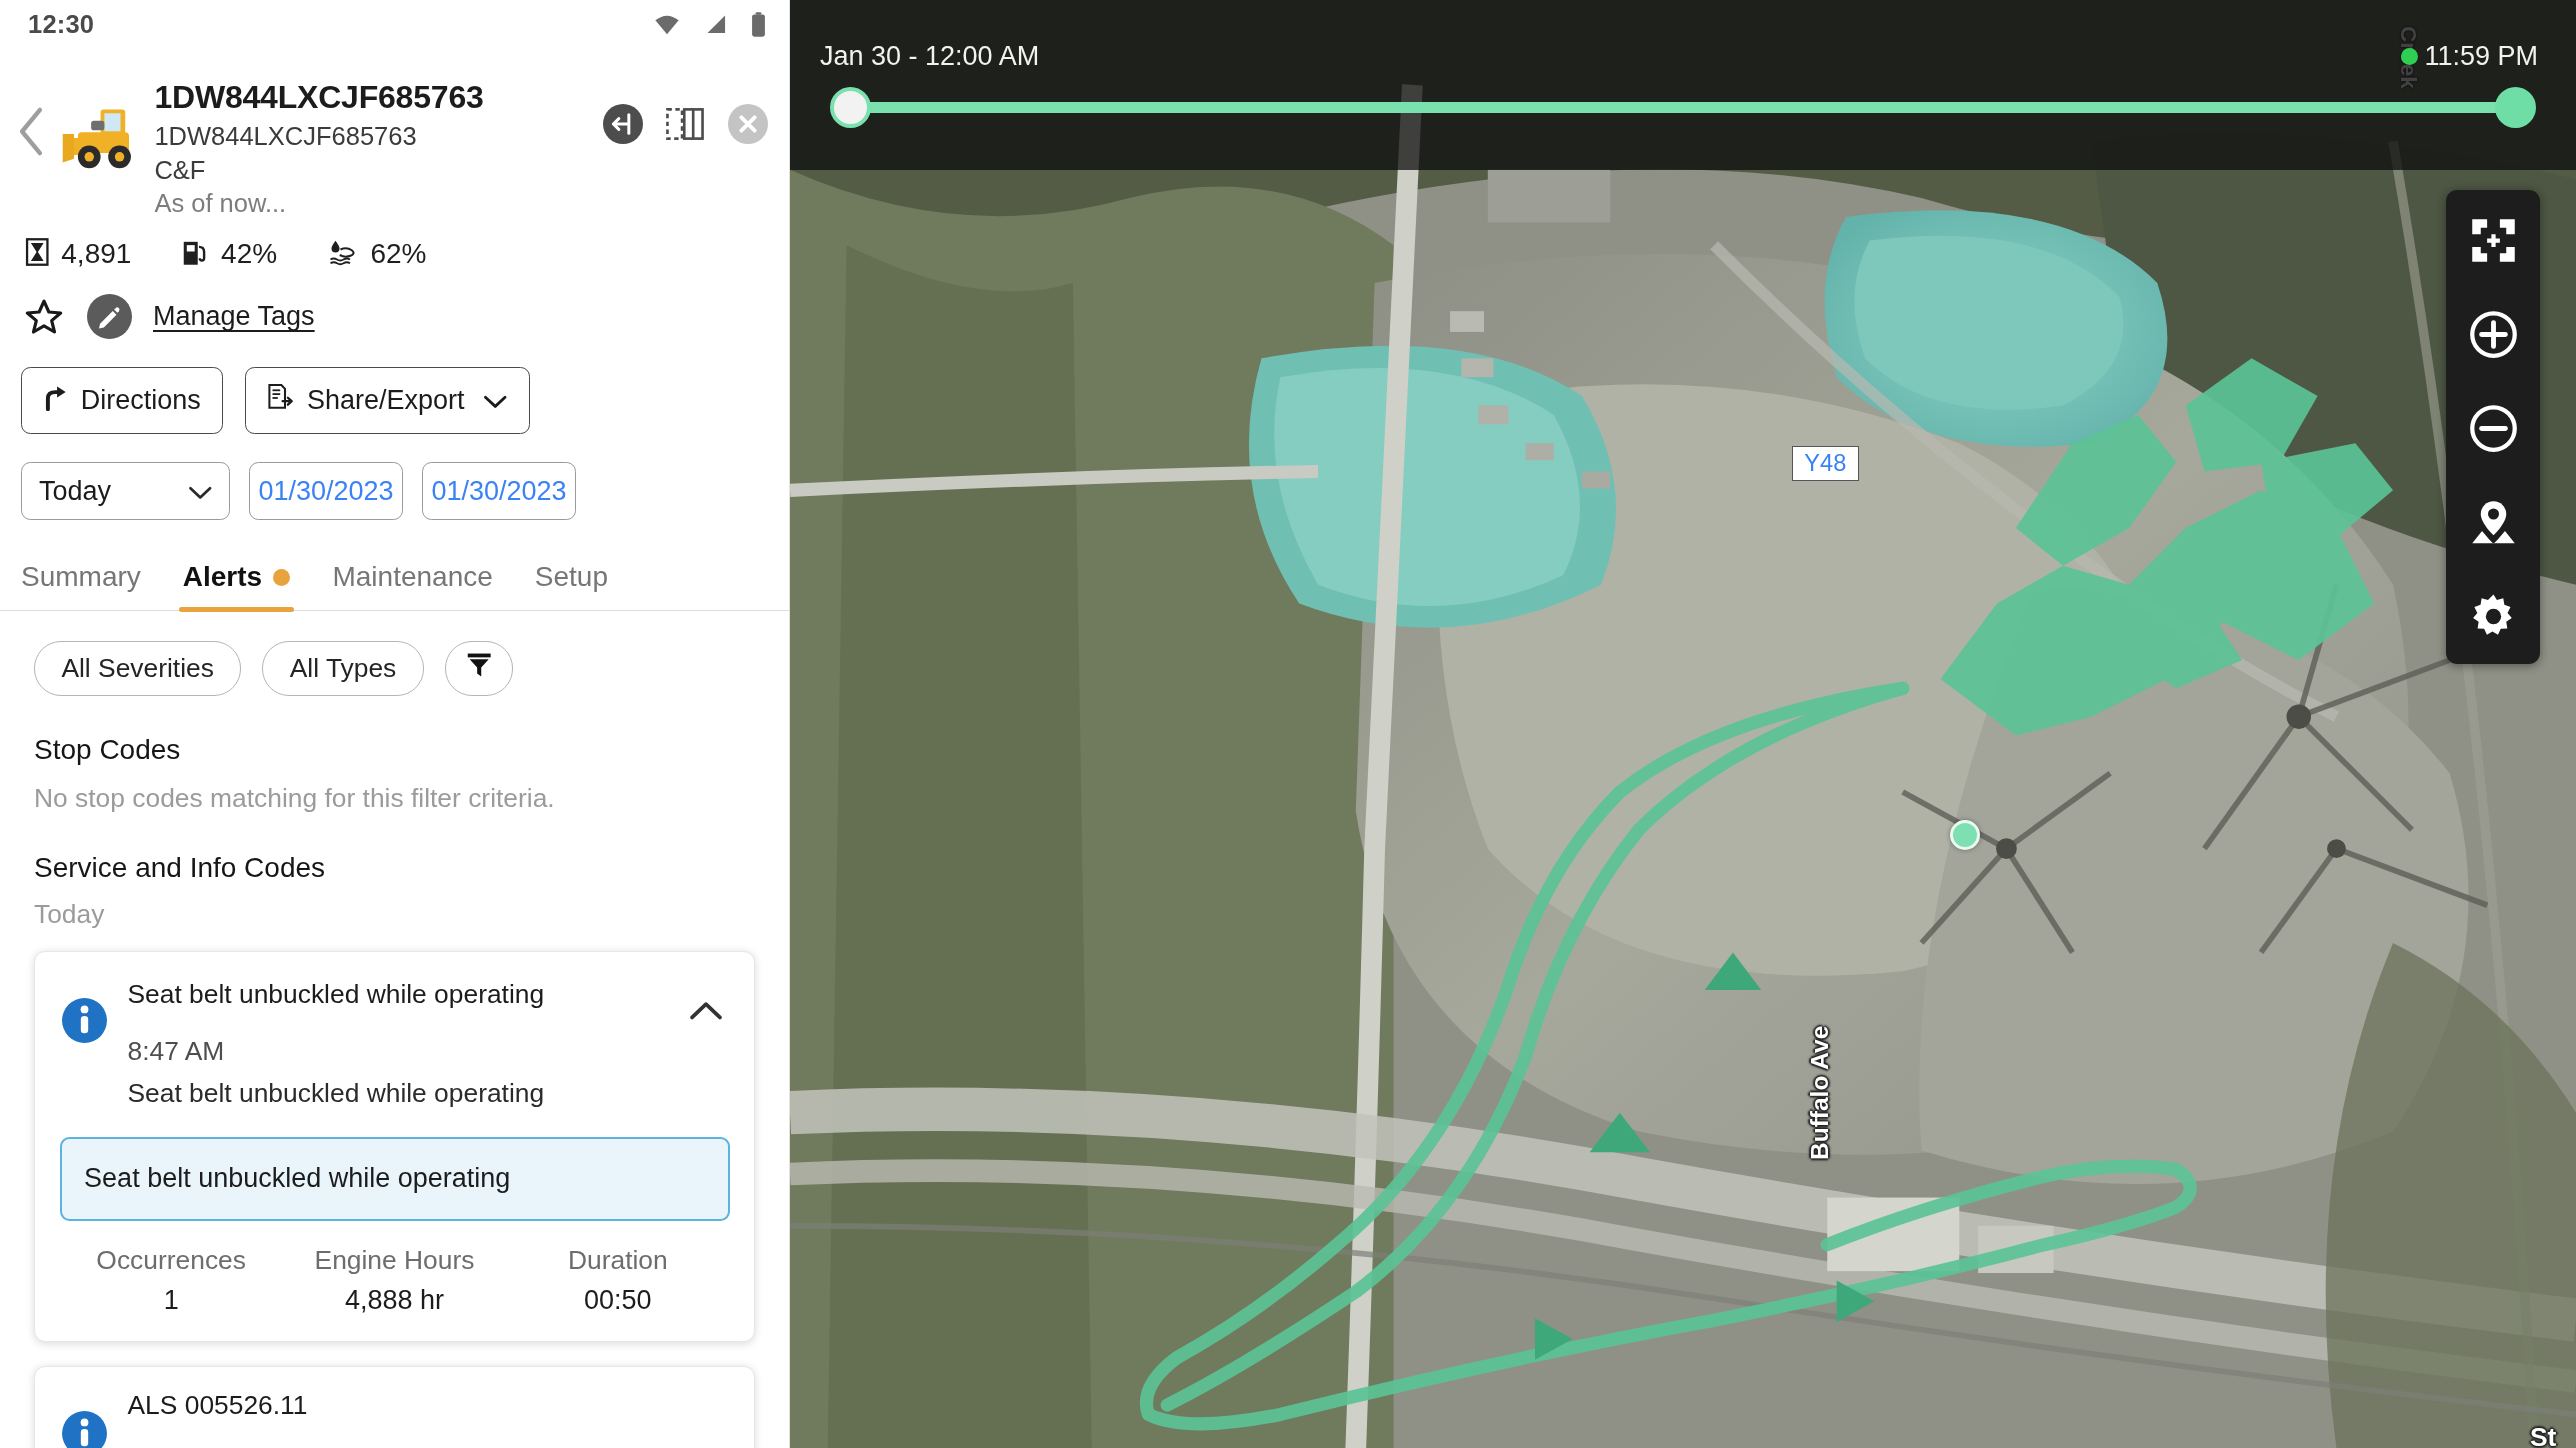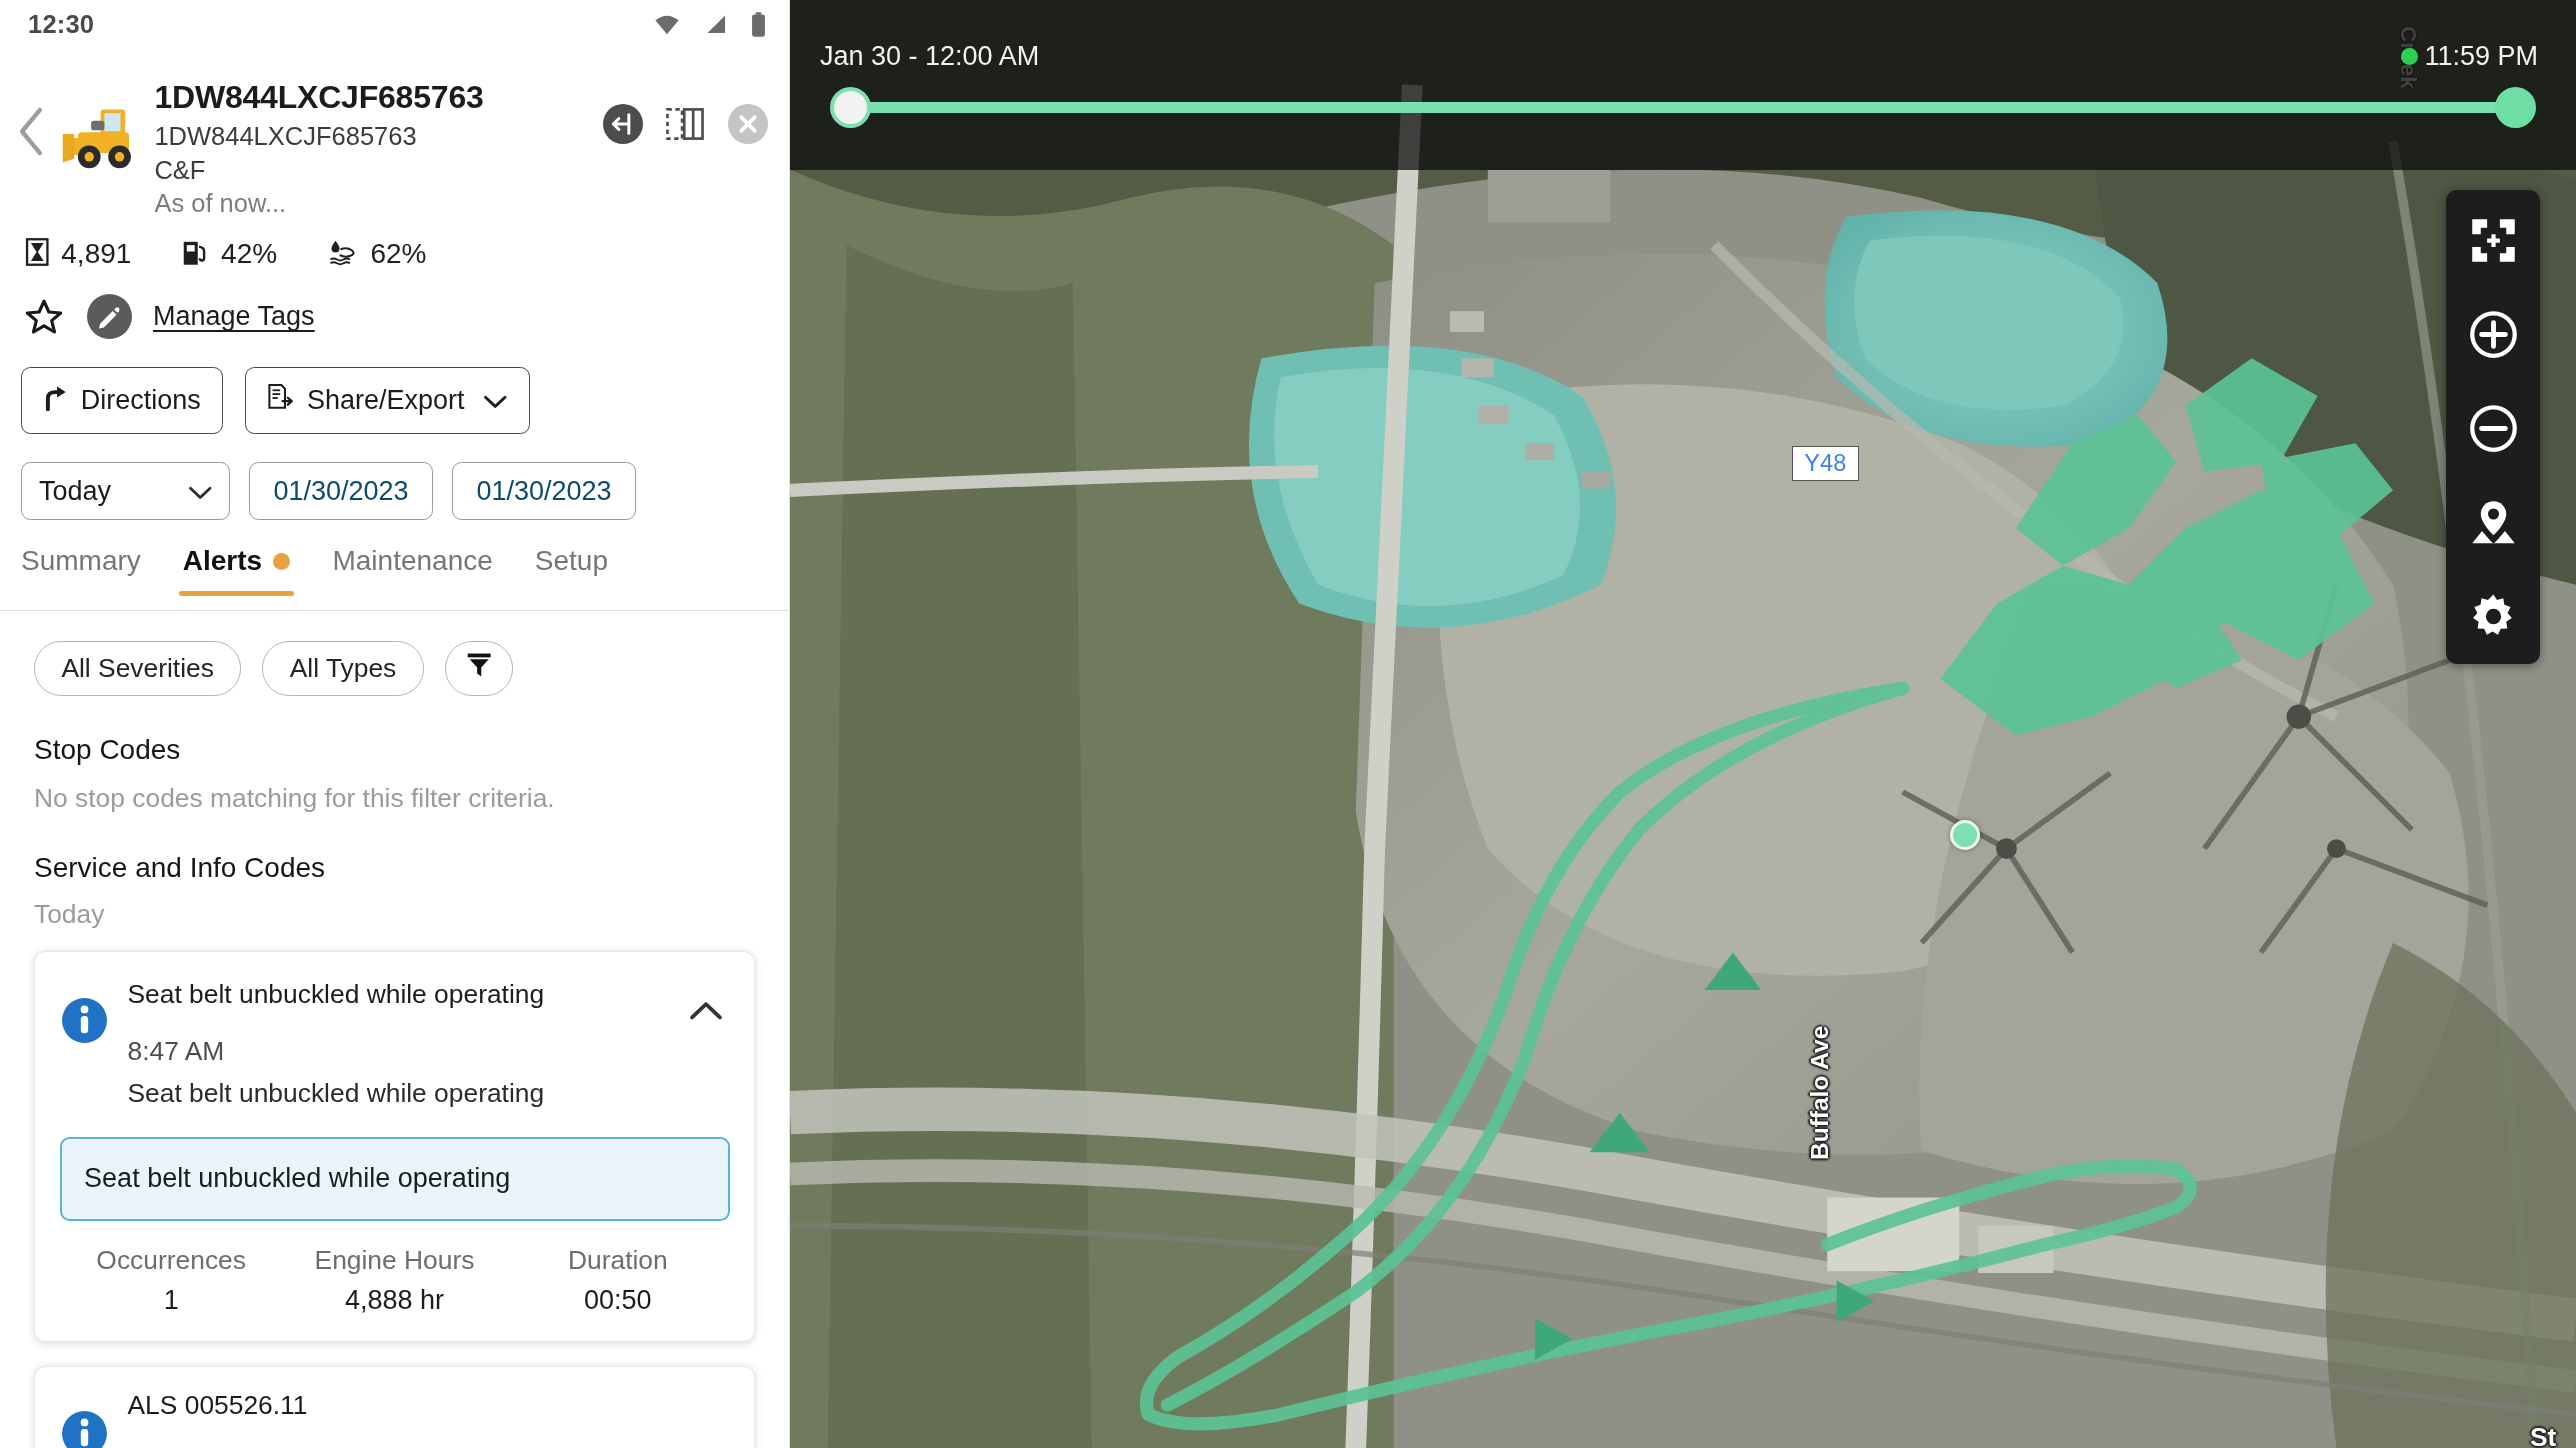--- a/index.html
+++ b/index.html
@@ -106,29 +106,29 @@
   .btn .chev-sm { margin-left: 5.7px; }
 
   
   .daterow { display: flex; align-items: center; gap: 19px; padding: 28px 0 0 21px; }
   .sel {
     width: 209px; height: 58px; border: 1.3px solid #9a9a9a; border-radius: 9.4px;
     background: #fff; display: flex; align-items: center; justify-content: space-between;
     padding: 0 17px; font-size: 27px; color: #1c1c1c;
   }
   .dbox {
-    width: 184px; height: 58px; border: 1.3px solid #9a9a9a; border-radius: 9.4px;
+    width: 154px; height: 58px; border: 1.3px solid #9a9a9a; border-radius: 9.4px;
     background: #fff; display: flex; align-items: center; justify-content: center;
-    font-size: 27px; color: #0c4a6e;
+    font-size: 27px; color: #3b82f6;
   }
 
   
   .tabs {
     display: flex; align-items: flex-end; gap: 0;
-    padding: 32px 0 16px 21px;
+    padding: 32px 0 0 21px;
     border-bottom: 1.4px solid #dcdcdc;
     position: relative; height: 91px;
   }
   .tab {
     font-size: 28px; color: #767676; padding: 0 21px 17px 21px;
     display: flex; align-items: center; gap: 11.3px; position: relative;
   }
   .tab:first-child { padding-left: 0; }
   .tab.active { color: #111; font-weight: 700; }
   .tab.active::after {

